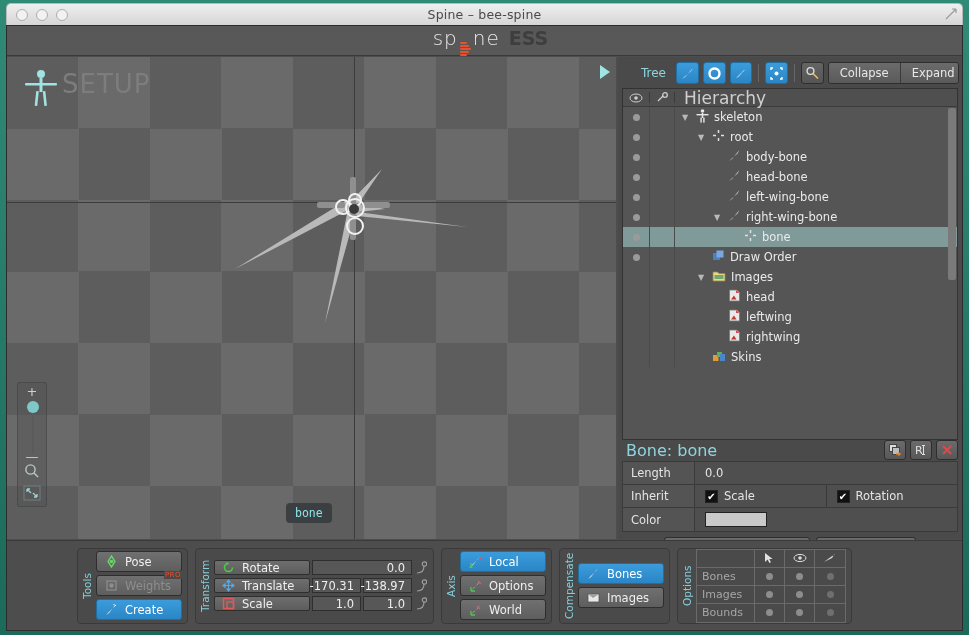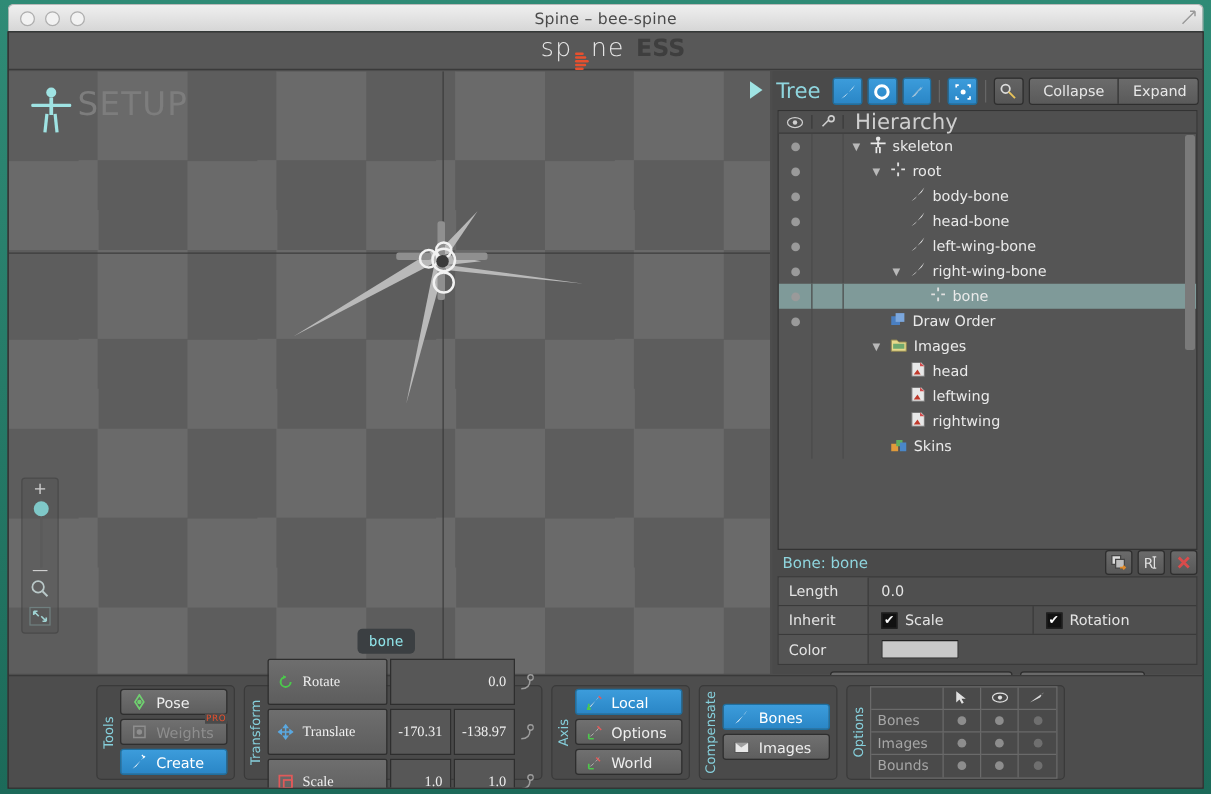--- a/index.html
+++ b/index.html
@@ -126,21 +126,21 @@
 
   
   .tree-dock {
     position: absolute; left: 611px; top: 31px; right: 0; bottom: 91px;
     background: #4a4a4a;
   }
   .tree-head {
     position: absolute; left: 3px; right: 3px; top: 4px; height: 24px;
     display: flex; align-items: center; gap: 4px;
   }
-  .tree-head .lbl { font-size: 17px; color: #8fd5de; margin-left: 0; margin-right: 6px; }
+  .tree-head .lbl { font-size: 12px; color: #8fd5de; margin-left: 20px; margin-right: 6px; }
   .tbtn {
     width: 24px; height: 22px; border-radius: 3px;
     border: 1px solid #2e2e2e;
     background: linear-gradient(#646464, #555);
     display: flex; align-items: center; justify-content: center;
   }
   .tbtn.on { background: linear-gradient(#3c9cdb, #2a86c6); border-color: #1f6f9f; }
   .sep { width: 1px; height: 18px; background: #666; margin: 0 2px; }
   .segwrap {
     margin-left: auto; display: flex; height: 22px;
@@ -175,21 +175,21 @@
   .trow .label { font-size: 11.5px; color: #eaeaea; display: flex; align-items: center; gap: 5px; }
   .twist { width: 12px; text-align: center; color: #b9b9b9; font-size: 8px; }
   .tscroll {
     position: absolute; right: 1px; top: 19px; width: 8px; height: 172px;
     background: #7a7a7a; border-radius: 2px;
   }
 
   
   .bone-panel { position: absolute; left: 4px; right: 4px; bottom: 4px; height: 96px; }
   .bone-head { display: flex; align-items: center; height: 22px; }
-  .bone-head .t { font-size: 12px; color: #8fd5de; margin-left: 4px; }
+  .bone-head .t { font-size: 16px; color: #8fd5de; margin-left: 4px; }
   .bone-head .acts { margin-left: auto; display: flex; gap: 4px; }
   .mini {
     width: 22px; height: 20px; border-radius: 3px;
     border: 1px solid #2e2e2e; background: linear-gradient(#6b6b6b,#585858);
     display: flex; align-items: center; justify-content: center;
     font-size: 11px; color: #e0e0e0;
   }
   .prop-grid { border: 1px solid #3a3a3a; background: #4f4f4f; }
   .prow { display: flex; height: 23px; align-items: stretch; border-bottom: 1px solid #3a3a3a; }
   .prow:last-child { border-bottom: none; }
@@ -234,21 +234,21 @@
     border: 1px solid #2e2e2e; background: linear-gradient(#707070,#5e5e5e);
     display: flex; align-items: center; gap: 7px; padding: 0 8px;
     font-size: 11.5px; color: #efefef;
   }
   .tbtn2.active { background: linear-gradient(#3c9cdb,#2a86c6); border-color: #1f6f9f; color: #fff; }
   .tbtn2.dim { color: #8e8e8e; position: relative; }
   .pro {
     position: absolute; right: -1px; top: -5px; font-size: 7px; color: #e8502e;
     background: #4a4a4a; padding: 0 1px; letter-spacing: .5px;
   }
-  .xrow { display: flex; align-items: stretch; gap: 2px; height: 37px; font-family: Liberation Serif, serif; }
+  .xrow { display: flex; align-items: stretch; gap: 2px; height: 15px; }
   .xlab {
     width: 96px; border-radius: 2px; border: 1px solid #2e2e2e;
     background: linear-gradient(#6e6e6e,#5d5d5d);
     display: flex; align-items: center; gap: 7px; padding-left: 7px;
     font-size: 11.5px; color: #efefef;
   }
   .xfield {
     border: 1px solid #2e2e2e; background: #575757; color: #eee;
     font-size: 11.5px; display: flex; align-items: center; justify-content: flex-end;
     padding-right: 6px;

